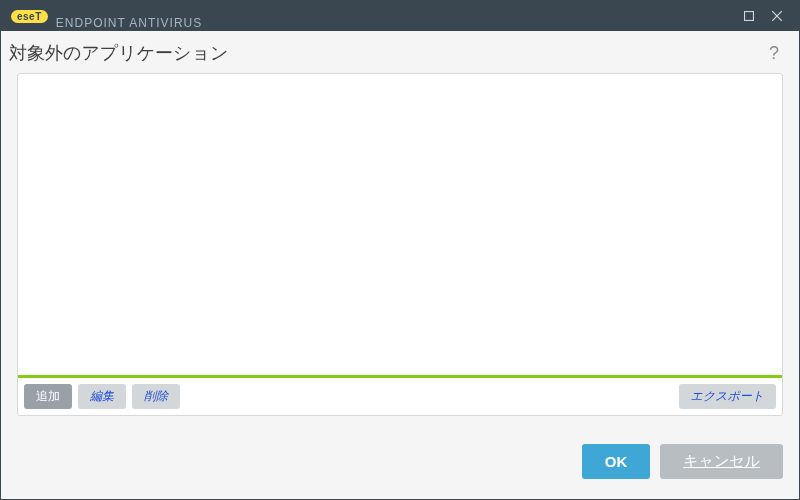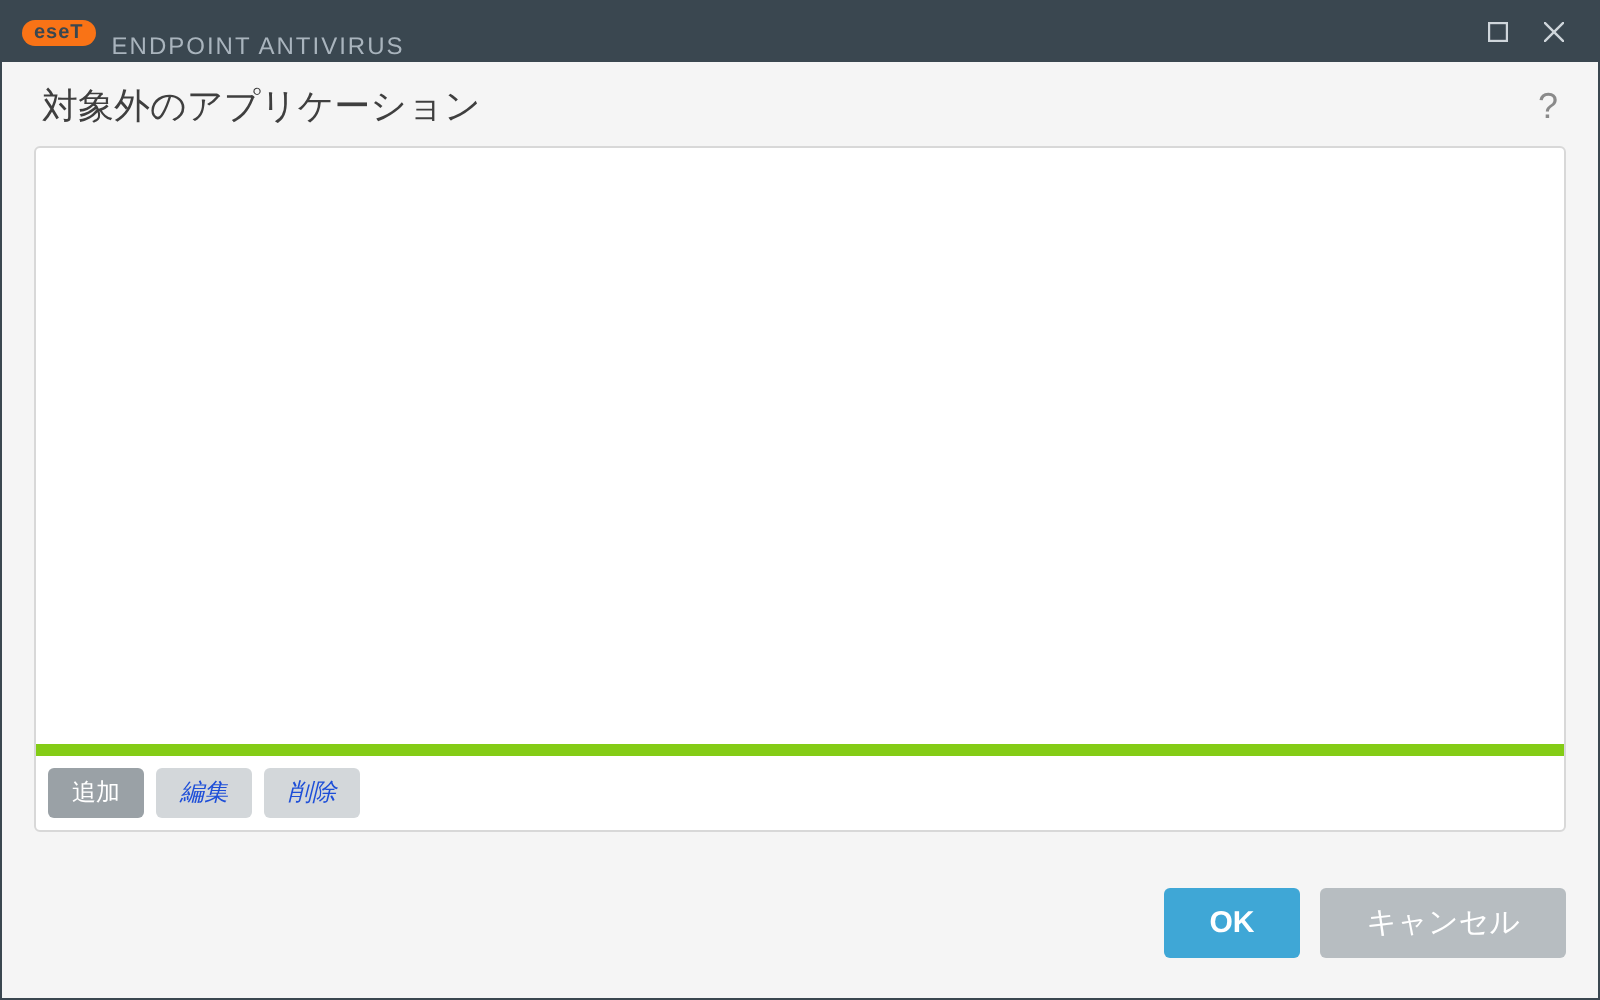--- a/index.html
+++ b/index.html
@@ -1,37 +1,37 @@
 <!DOCTYPE html>
 <html><head>
 <meta charset="utf-8">
 <style>
   * { box-sizing: border-box; margin: 0; padding: 0; }
   html, body { width: 800px; height: 500px; overflow: hidden; font-family: "Yu Gothic UI", "Meiryo", "Segoe UI", sans-serif; }
   .window { width: 800px; height: 500px; background: #f5f5f5; display: flex; flex-direction: column; border: 1px solid #3a4750; }
   .titlebar { height: 30px; background: #3a4750; display: flex; align-items: center; padding: 0 8px 0 10px; color: #9aa7b0; }
-  .logo-badge { background: #f97316; color: #3a4750; font-weight: 700; font-size: 10px; padding: 1px 6px; border-radius: 9px; letter-spacing: 0.5px; margin-right: 8px; }
+  .logo-badge { background: #fde047; color: #3a4750; font-weight: 700; font-size: 10px; padding: 1px 6px; border-radius: 9px; letter-spacing: 0.5px; margin-right: 8px; }
   .product-name { font-size: 12px; letter-spacing: 1px; color: #a9b4bd; margin-top: 14px; }
   .titlebar-spacer { flex: 1; }
   .win-btn { width: 28px; height: 30px; display: flex; align-items: center; justify-content: center; color: #cfd6db; cursor: pointer; }
   .win-btn svg { width: 10px; height: 10px; stroke: currentColor; stroke-width: 1.2; fill: none; }
-  .header { padding: 10px 16px 8px 20px; display: flex; align-items: center; }
+  .header { padding: 10px 16px 8px 8px; display: flex; align-items: center; }
   .header-title { font-size: 18px; color: #3f3f3f; font-weight: 400; flex: 1; }
   .help-btn { font-size: 18px; color: #8a8a8a; cursor: pointer; padding: 0 4px; }
   .content { flex: 1; padding: 0 16px 10px 16px; display: flex; flex-direction: column; }
   .panel { flex: 1; background: #fff; border: 1px solid #d8d8d8; border-radius: 3px; display: flex; flex-direction: column; }
   .list-area { flex: 1; }
-  .panel-actions { display: flex; align-items: center; padding: 6px; gap: 6px; border-top: 6px solid #84cc16; }
+  .panel-actions { display: flex; align-items: center; padding: 6px; gap: 6px; border-top: 3px solid #84cc16; }
   .panel-actions .spacer { flex: 1; }
   .pill { border: none; border-radius: 3px; font-size: 12px; padding: 4px 12px; cursor: pointer; color: #fff; background: #9aa1a6; }
   .pill.disabled { background: #d3d7da; color: #1d4ed8; cursor: default; font-style: italic; }
   .footer { padding: 18px 16px 20px 16px; display: flex; justify-content: flex-end; gap: 10px; }
   .btn { border-radius: 3px; font-size: 15px; padding: 7px 22px; cursor: pointer; border: 1px solid transparent; }
   .btn-primary { background: #3fa7d6; color: #fff; font-weight: 600; }
-  .btn-secondary { background: #b7bdc1; color: #fff; }
+  .btn-secondary { background: #b7bdc1; color: #fff; text-decoration: underline; }
 </style>
 </head>
 <body>
 
 <div class="window">
   <div class="titlebar">
     <span class="logo-badge">eseT</span>
     <span class="product-name">ENDPOINT ANTIVIRUS</span>
     <div class="titlebar-spacer"></div>
     <div class="win-btn">
@@ -53,20 +53,21 @@
   </div>
 
   <div class="content">
     <div class="panel">
       <div class="list-area"></div>
       <div class="panel-actions">
         <button class="pill">追加</button>
         <button class="pill disabled">編集</button>
         <button class="pill disabled">削除</button>
         <div class="spacer"></div>
+        <button class="pill disabled">エクスポート</button>
       </div>
     </div>
   </div>
 
   <div class="footer">
     <button class="btn btn-primary">OK</button>
     <button class="btn btn-secondary">キャンセル</button>
   </div>
 </div>
 

